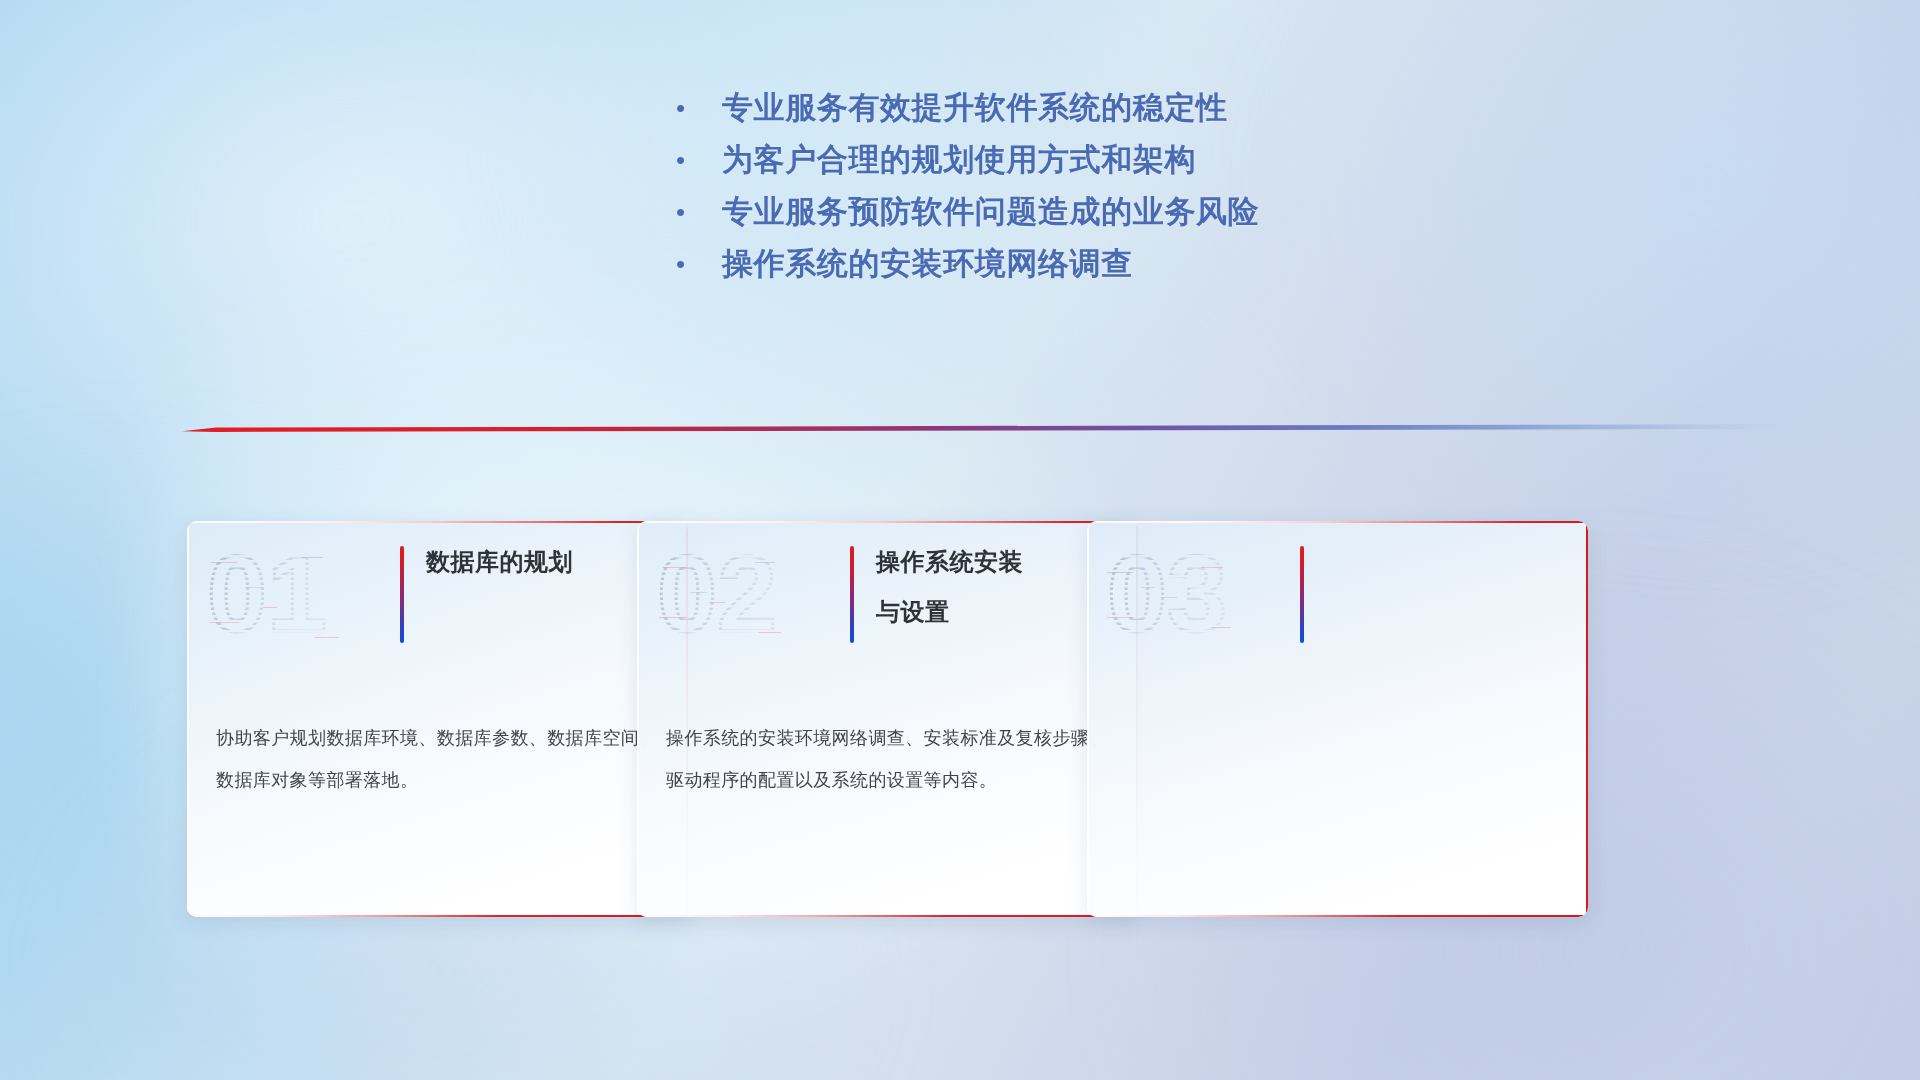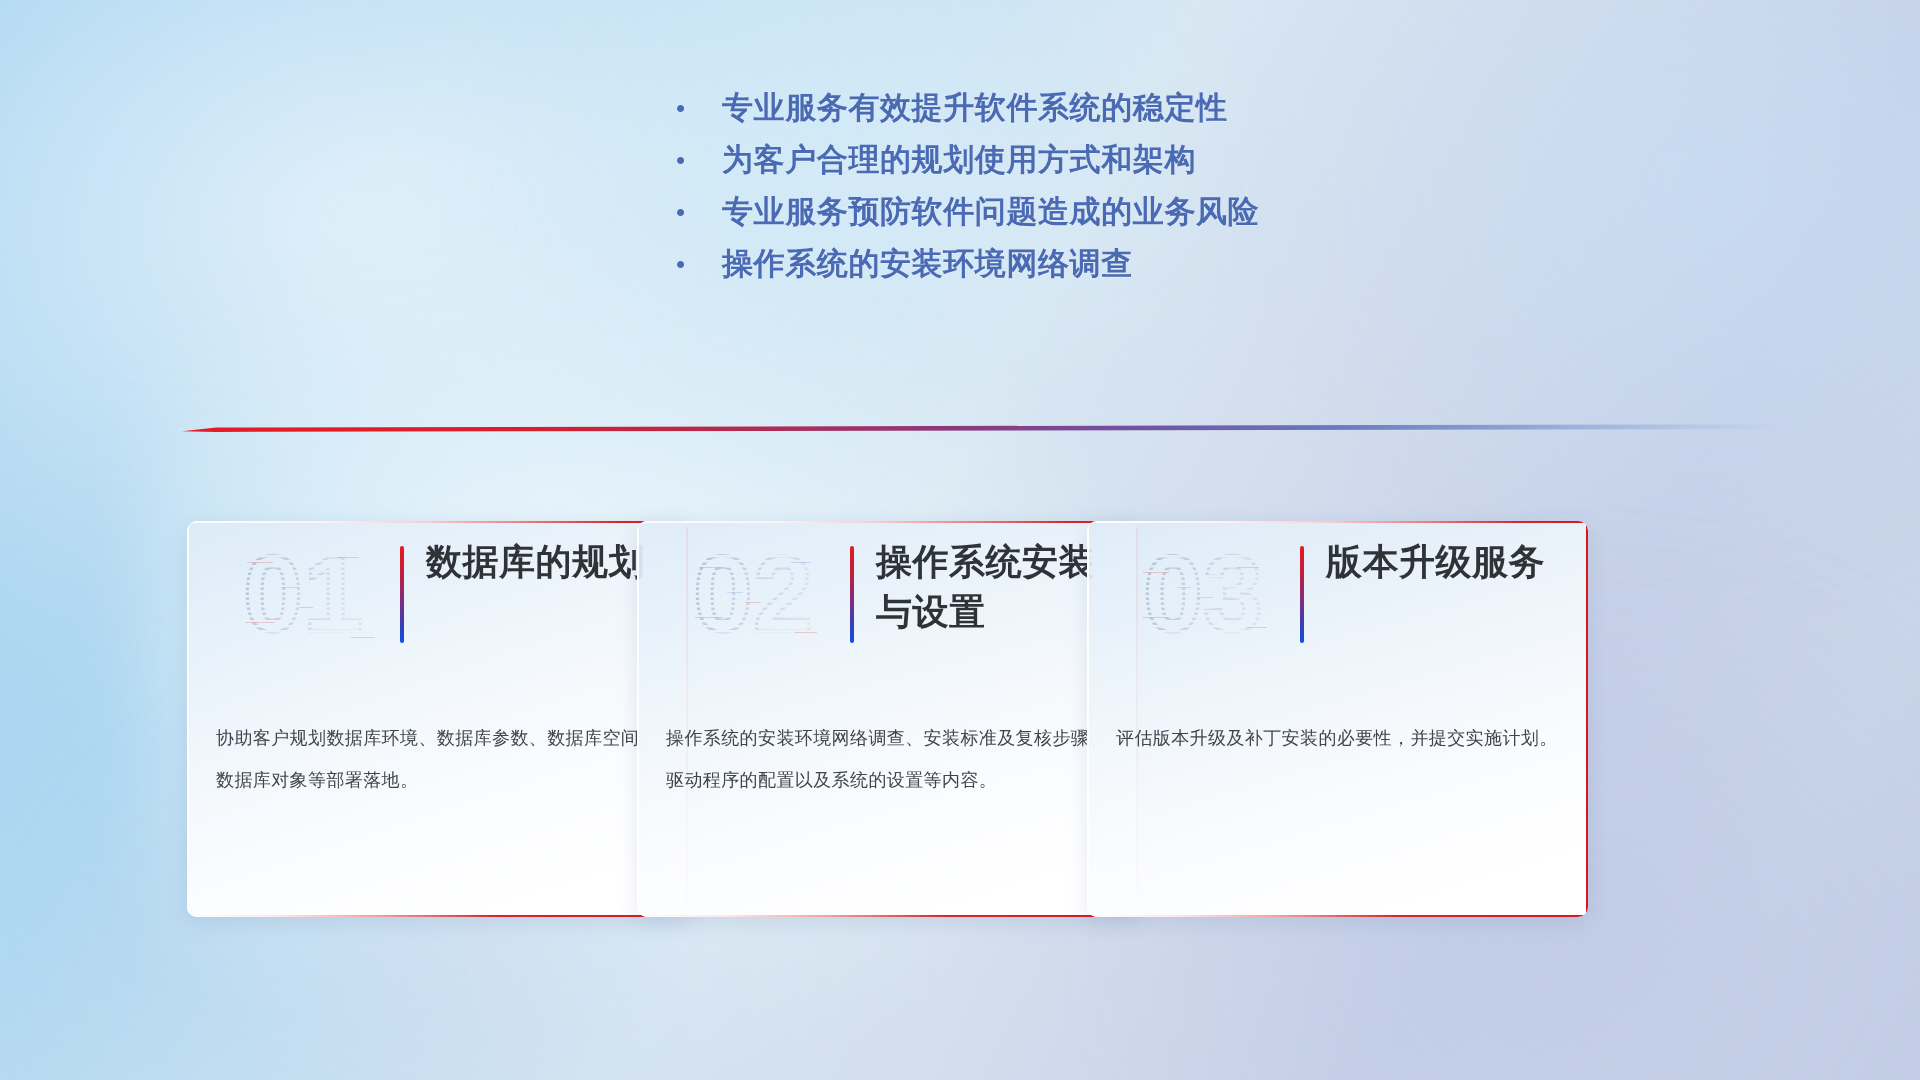--- a/index.html
+++ b/index.html
@@ -71,29 +71,29 @@
     border-top-left-radius:10px;border-top-right-radius:10px;}
   .cb-left{position:absolute;left:0;top:0;bottom:0;width:2px;
     background:linear-gradient(180deg,rgba(255,255,255,.95) 0%,rgba(255,255,255,.9) 55%,rgba(255,255,255,.92) 100%);}
   .cb-right{position:absolute;right:0;top:0;bottom:0;width:2px;background:#d5181d;}
   .cb-bottom{position:absolute;left:0;right:0;bottom:0;height:2px;
     background:linear-gradient(90deg,rgba(255,255,255,.9) 0%,rgba(253,228,228,.85) 18%,rgba(240,150,150,.9) 38%,#d9252a 62%,#d5181d 100%);
     border-bottom-left-radius:10px;border-bottom-right-radius:10px;}
   .cb-round{position:absolute;inset:0;border-radius:10px;border:1px solid rgba(255,255,255,.55);}
 
   .card-head{position:absolute;left:0;top:0;width:100%;height:138px;}
-  .card-num{position:absolute;left:18px;top:14px;width:168px;height:112px;margin-left:36px;}
+  .card-num{position:absolute;left:18px;top:14px;width:168px;height:112px;}
   .card-num svg{display:block;}
 
   .card-bar{position:absolute;left:213px;top:25px;width:4px;height:97px;border-radius:2px;
     background:linear-gradient(180deg,#e01c22 0%,#c21f39 26%,#8a2a73 52%,#4b3aa8 74%,#1b48d0 92%,#1150e0 100%);}
 
   .card-title{
     position:absolute;left:239px;top:16px;width:250px;
-    font-size:36px;line-height:50px;font-weight:700;color:#2f3338;
+    font-size:24px;line-height:50px;font-weight:700;color:#2f3338;
     letter-spacing:.5px;text-align:left;
   }
   .card-body{
     position:absolute;left:29px;top:196px;width:446px;
     font-size:18px;line-height:42px;color:#3f454d;letter-spacing:.4px;
   }
 </style>
 </head>
 <body>
 
@@ -275,19 +275,17 @@
             <rect x="96" y="31" width="22" height="2" fill="#e8555c"></rect>
             <rect x="56" y="61" width="16" height="2" fill="#7d9ade"></rect>
             <rect x="2" y="81" width="26" height="2" fill="#e8555c"></rect>
             <rect x="106" y="91" width="20" height="2" fill="#e8555c"></rect>
             <rect x="36" y="51" width="14" height="2" fill="#7d9ade"></rect>
           </g>
         </svg>
       </div>
       <div class="card-bar"></div>
       <div class="card-title">
-        <div>版本升级服务</div>
-      </div>
-    </div>
-    <div class="card-body">评估版本升级及补丁安装的必要性，并提交实施计划。</div>
+      </div>
+    </div>
   </div>
 
 </div>
 
 </body></html>

